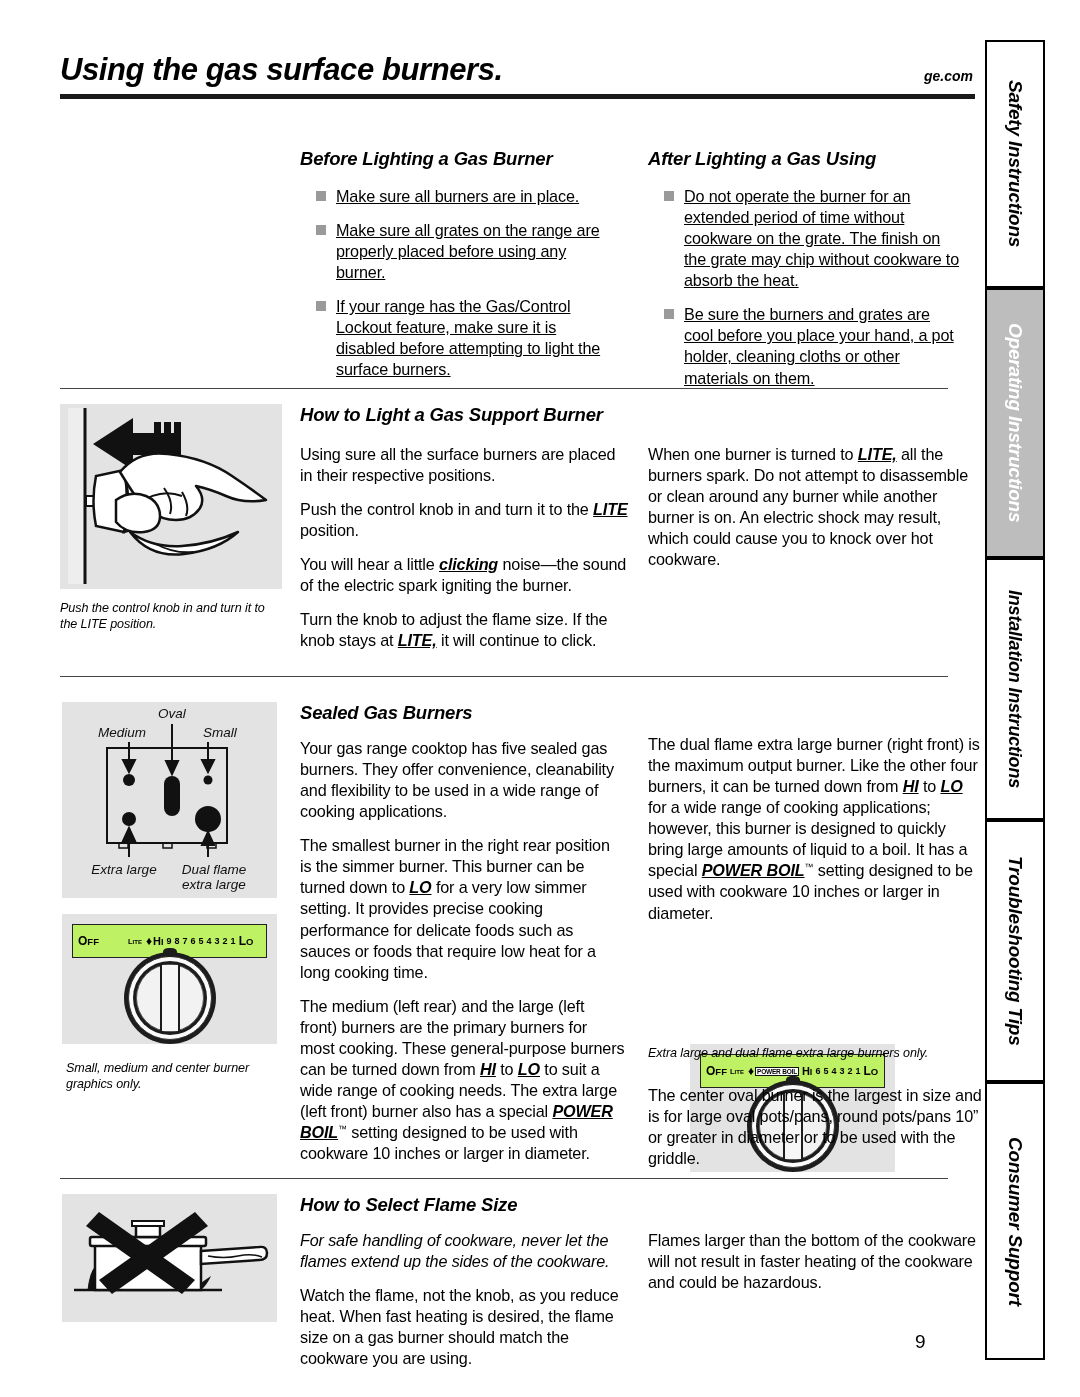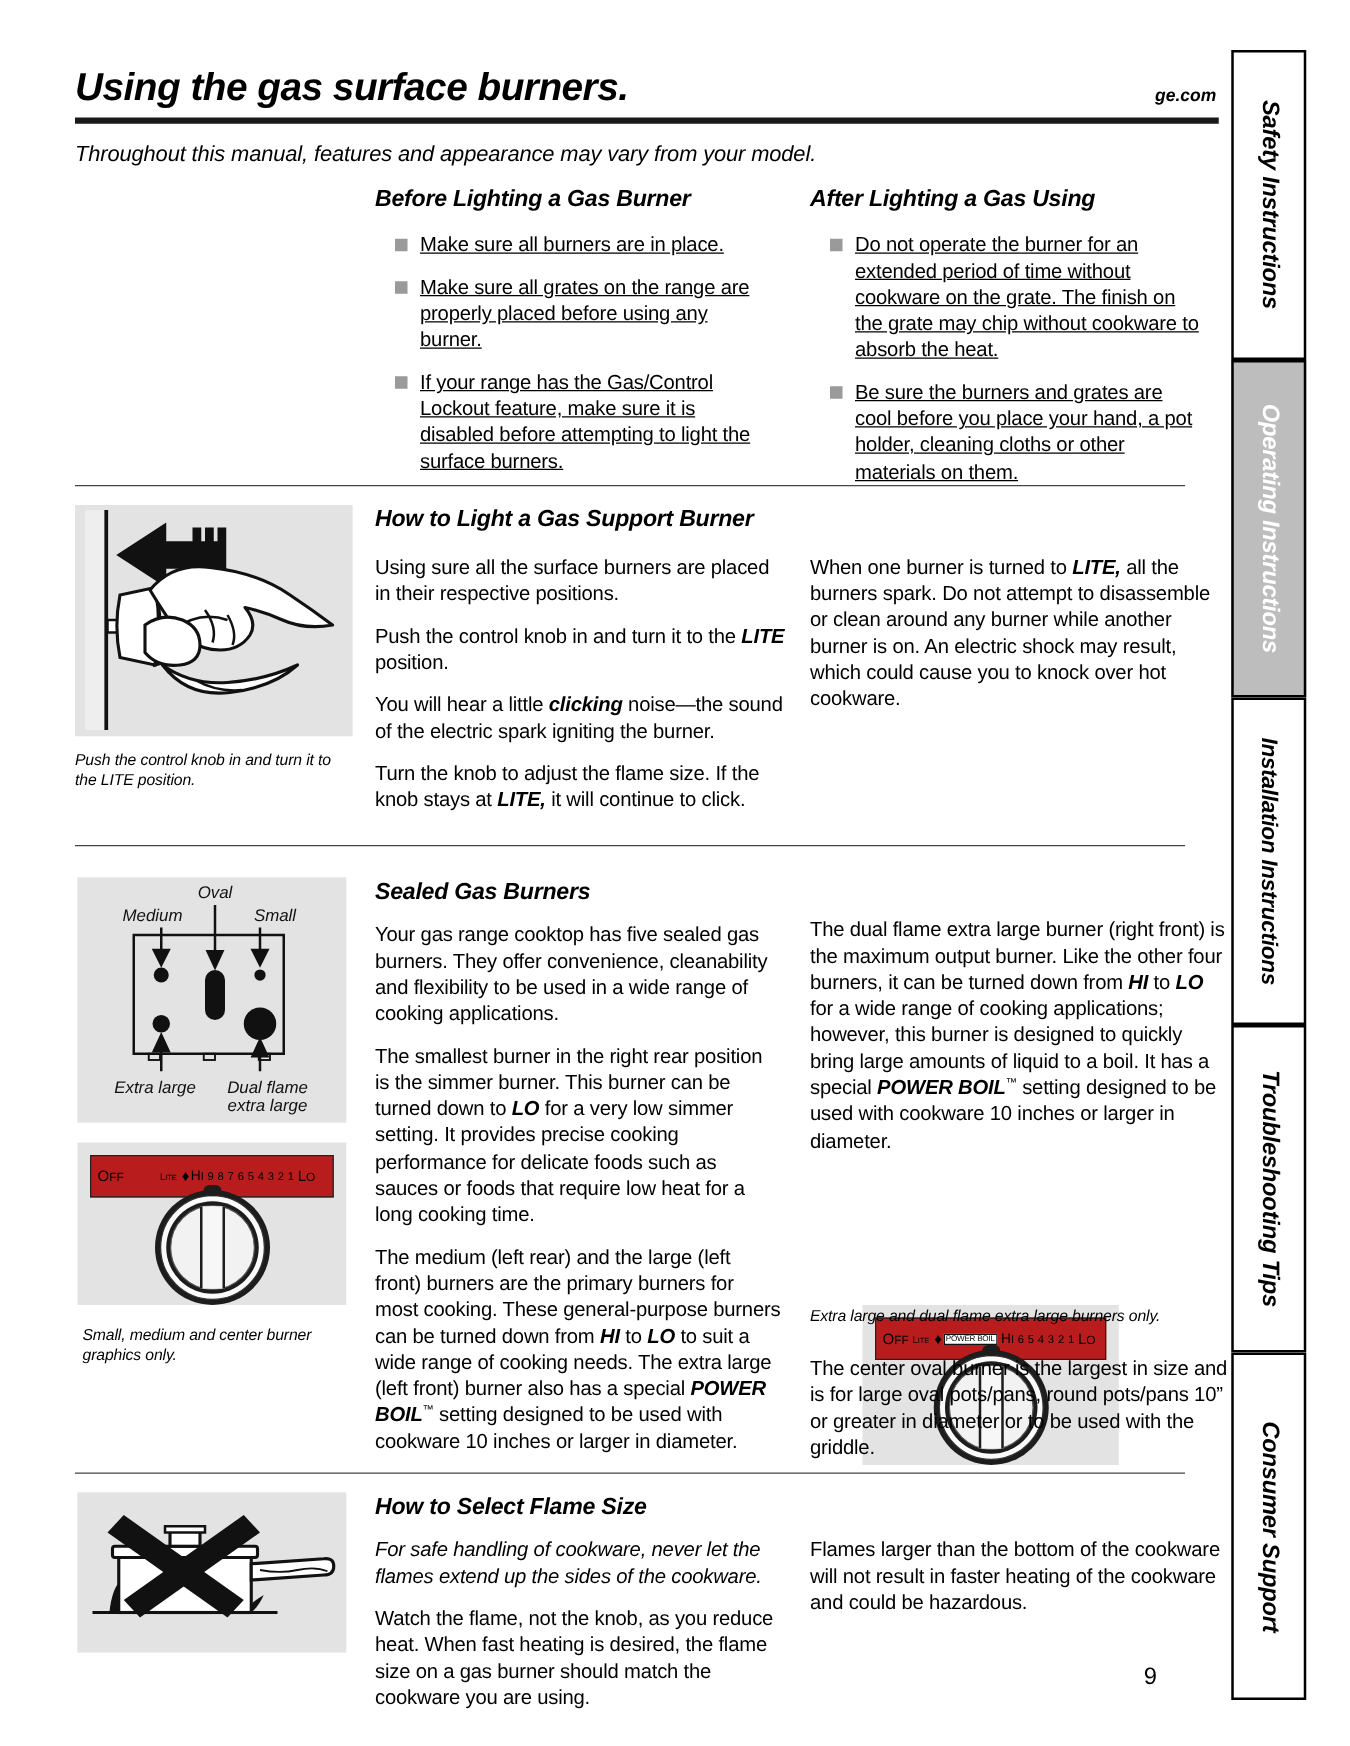--- a/index.html
+++ b/index.html
@@ -42,21 +42,21 @@
     font-style: italic; font-weight: bold; font-size: 18.5px;
     margin: 0 0 12px 0; letter-spacing: -0.2px;
   }
 
   p.body {
     font-size: 16.2px; line-height: 1.30; margin: 0 0 13px 0;
     letter-spacing: -0.15px;
   }
   p.body:last-child { margin-bottom: 0; }
   p.italic { font-style: italic; }
-  .b { font-weight: bold; font-style: italic; }
+  .b { font-weight: bold; font-style: italic; text-decoration: underline; }
   sup.tm { font-size: 9px; vertical-align: super; }
 
   
   ul.bl { list-style: none; margin: 16px; padding: 0; text-decoration: underline; }
   ul.bl li {
     position: relative; padding-left: 20px; margin-bottom: 13px;
     font-size: 16.2px; line-height: 1.30; letter-spacing: -0.15px;
   }
   ul.bl li:last-child { margin-bottom: 0; }
   ul.bl li::before {
@@ -89,23 +89,23 @@
   }
   .tab.active span { color: #ffffff; }
   .tab.two-line span { font-size: 18px; line-height: 1.05; white-space: normal; }
 
   
   #page-number { position: absolute; left: 915px; top: 1331px; font-size: 19px; }
 
   
   .knob-panel { position: relative; }
   .dialbar {
-    position: absolute; border: 1.5px solid #222; background: #b91c1c;
+    position: absolute; border: 1.5px solid #222; background: #bef264;
     display: flex; align-items: center; height: 21px;
-    font-size: 9.5px; font-weight: normal; white-space: nowrap;
+    font-size: 9.5px; font-weight: bold; white-space: nowrap;
     padding: 16px 5px;
   }
   .dialbar .dl { margin-right: 3px; }
   .dialbar .off { font-size: 12px; }
   .dialbar .off span.cap { font-size: 9.5px; }
   .dialbar .lo  { font-size: 12px; }
   .dialbar .lo span.cap { font-size: 9.5px; }
   .dialbar .tiny { font-size: 7.5px; }
   .dialbar .pb {
     font-size: 6.5px; border: 1px solid #111; background:#fff;
@@ -149,21 +149,20 @@
 <div id="page">
 
   <div id="header-zone">
     <div style="position:relative;">
       <span id="page-title">Using the gas surface burners.</span>
       <span id="site-url">ge.com</span>
     </div>
     <div id="title-rule"></div>
   </div>
 
-  <div id="intro-note">Throughout this manual, features and appearance may vary from your model.</div>
 
   <div class="colpair" style="left:300px; top:148px; width:675px;">
 
     <div class="col-l" style="width:330px;">
       <h2 class="sec-head">Before Lighting a Gas Burner</h2>
       <ul class="bl">
         <li>Make sure all burners are in place.</li>
         <li>Make sure all grates on the range are properly placed before using any burner.</li>
         <li>If your range has the Gas/Control Lockout feature, make sure it is disabled before attempting to light the surface burners.</li>
       </ul>

